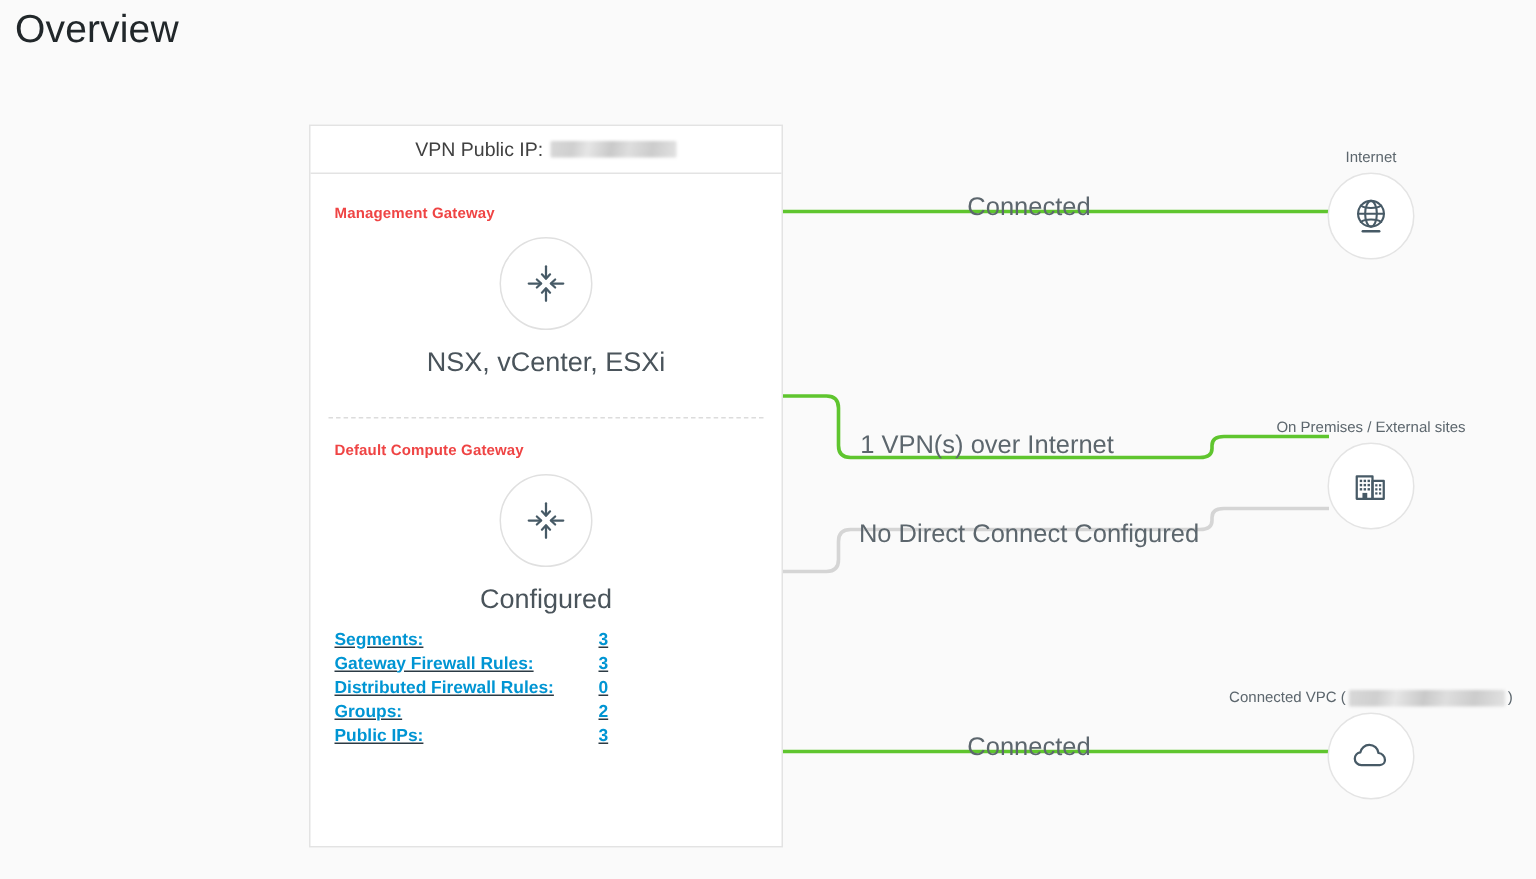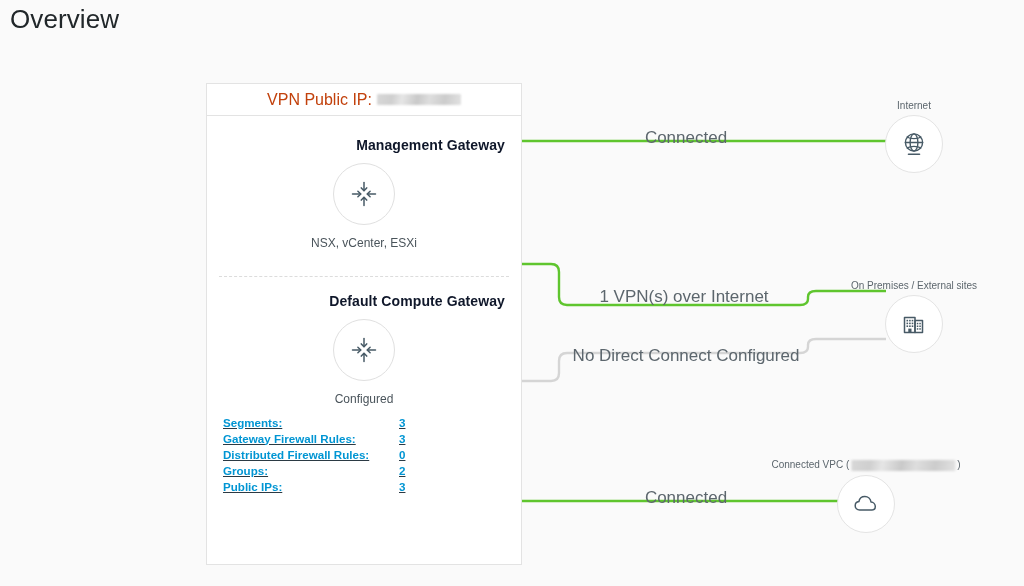--- a/index.html
+++ b/index.html
@@ -36,64 +36,64 @@
     border: 1px solid #e3e3e3;
     z-index: 5;
   }
 
   .card-header {
     height: 32px;
     border-bottom: 1px solid #e3e3e3;
     display: flex;
     align-items: center;
     justify-content: center;
-    font-size: 16px;
-    color: #c2410c;
+    font-size: 13px;
+    color: #404040;
   }
   .card-header .hdr-label { white-space: nowrap; }
 
   .redacted {
     display: inline-block;
     background: linear-gradient(100deg,#d8d8d8 0%,#cfcfcf 18%,#e6e6e6 30%,#c9c9c9 48%,#dedede 62%,#cccccc 80%,#e2e2e2 100%);
     filter: blur(1.1px);
     border-radius: 1px;
     vertical-align: middle;
   }
   .redact-ip { width: 84px; height: 11px; margin-left: 5px; }
   .redact-vpc { width: 104px; height: 11px; margin: 0 2px; }
 
   
   .gw-section { padding: 0 16px; }
 
   .gw-title {
-    text-align: right;
-    font-size: 14px;
+    text-align: left;
+    font-size: 10px;
     font-weight: bold;
-    color: #0f172a;
+    color: #ef4444;
     letter-spacing: 0.1px;
   }
   .mgw-title { margin-top: 21px; }
   .cgw-title { margin-top: 16px; }
 
   .gw-icon-wrap {
     display: flex;
     justify-content: center;
     margin-top: 10px;
   }
   .gw-circle {
     width: 62px; height: 62px;
     border-radius: 50%;
     border: 1px solid #e0e0e0;
     background: #fff;
     display: flex; align-items: center; justify-content: center;
   }
 
   .gw-sub {
     text-align: center;
-    font-size: 12px;
+    font-size: 18px;
     color: #4a545b;
     margin-top: 11px;
   }
 
   
   .stats {
     margin-top: 18px;
     width: 100%;
     border-collapse: collapse;
     font-size: 11.6px;
@@ -127,35 +127,35 @@
     bottom: 62px;
     left: 50%;
     transform: translateX(-50%);
     font-size: 10px;
     color: #5c666d;
     white-space: nowrap;
   }
 
   #node-internet   { left: 885px; top: 115px; }
   #node-onprem     { left: 885px; top: 295px; }
-  #node-vpc        { left: 837px; top: 475px; }
+  #node-vpc        { left: 885px; top: 475px; }
 
   
   .wires { position: absolute; left: 0; top: 0; width: 1024px; height: 586px; z-index: 2; }
 
   .link-label {
     position: absolute;
     font-size: 17px;
     color: #5c666d;
     white-space: nowrap;
     z-index: 4;
     transform: translateX(-50%);
   }
   #lbl-internet  { left: 686px; top: 128px; }
-  #lbl-vpn       { left: 684px; top: 287px; }
+  #lbl-vpn       { left: 658px; top: 287px; }
   #lbl-dx        { left: 686px; top: 346px; }
   #lbl-vpc       { left: 686px; top: 488px; }
 </style>
 </head>
 <body>
 
 <div class="page-title">Overview</div>
 
 <svg class="wires">
 

